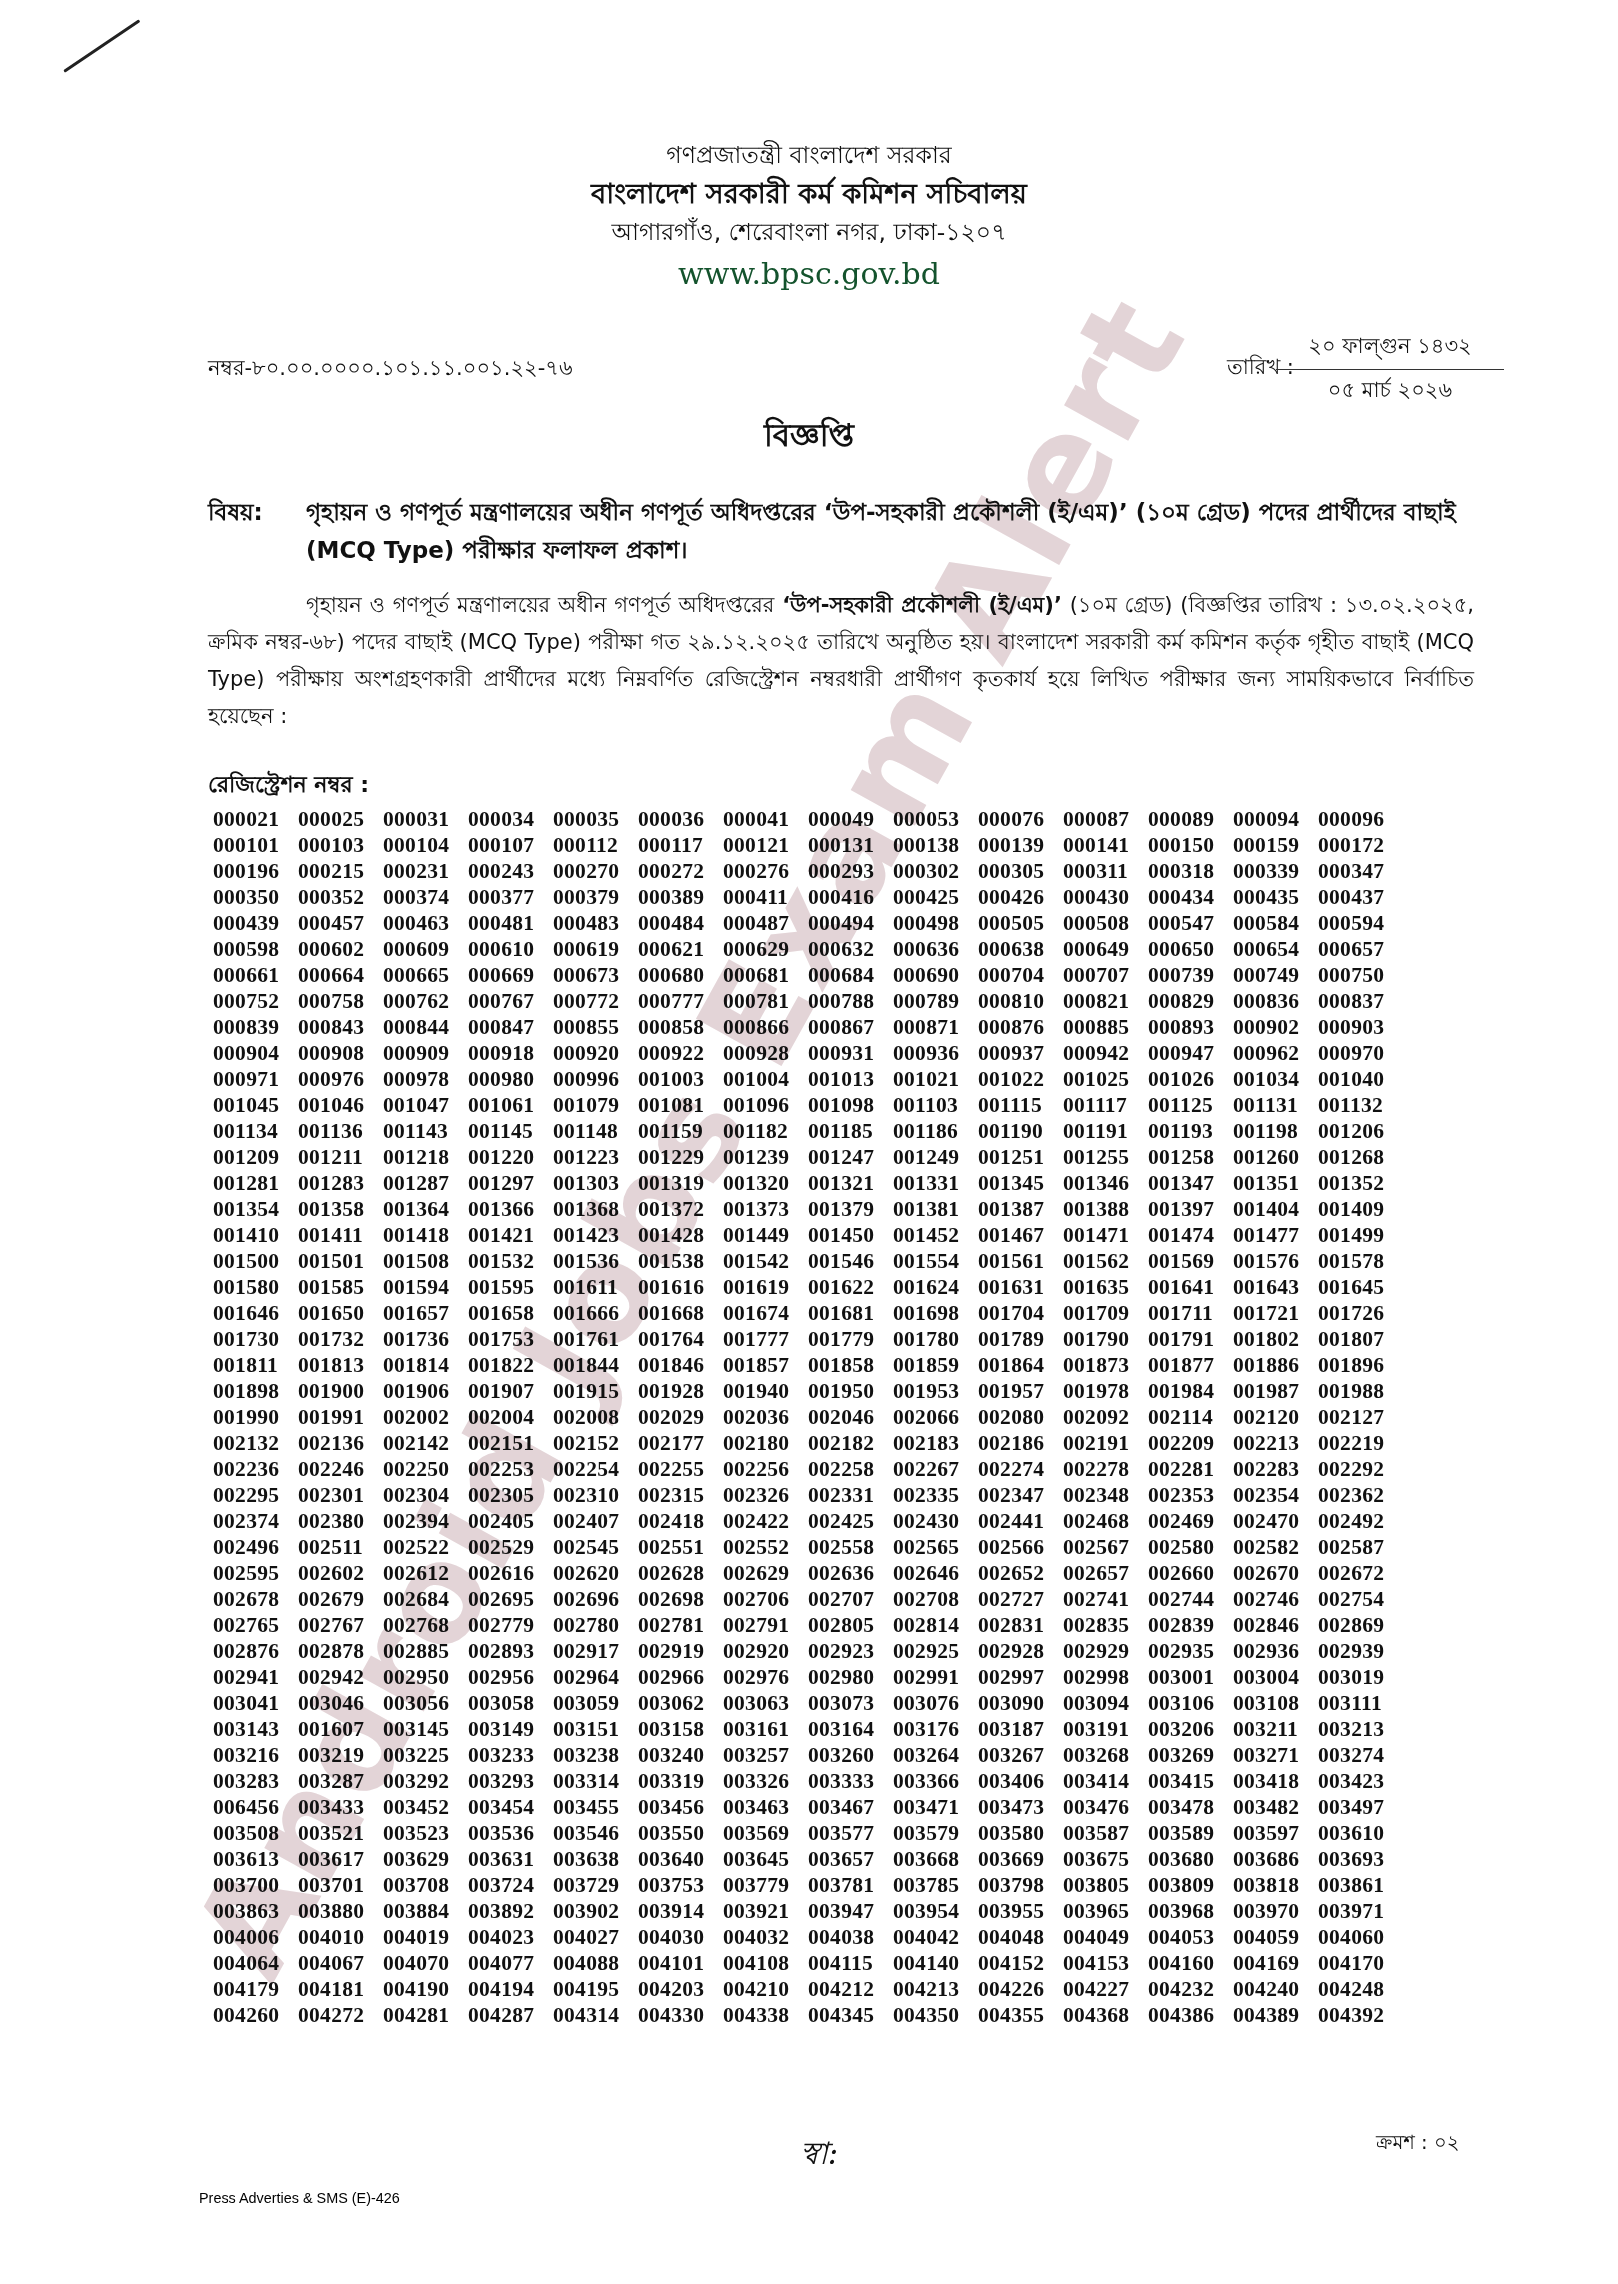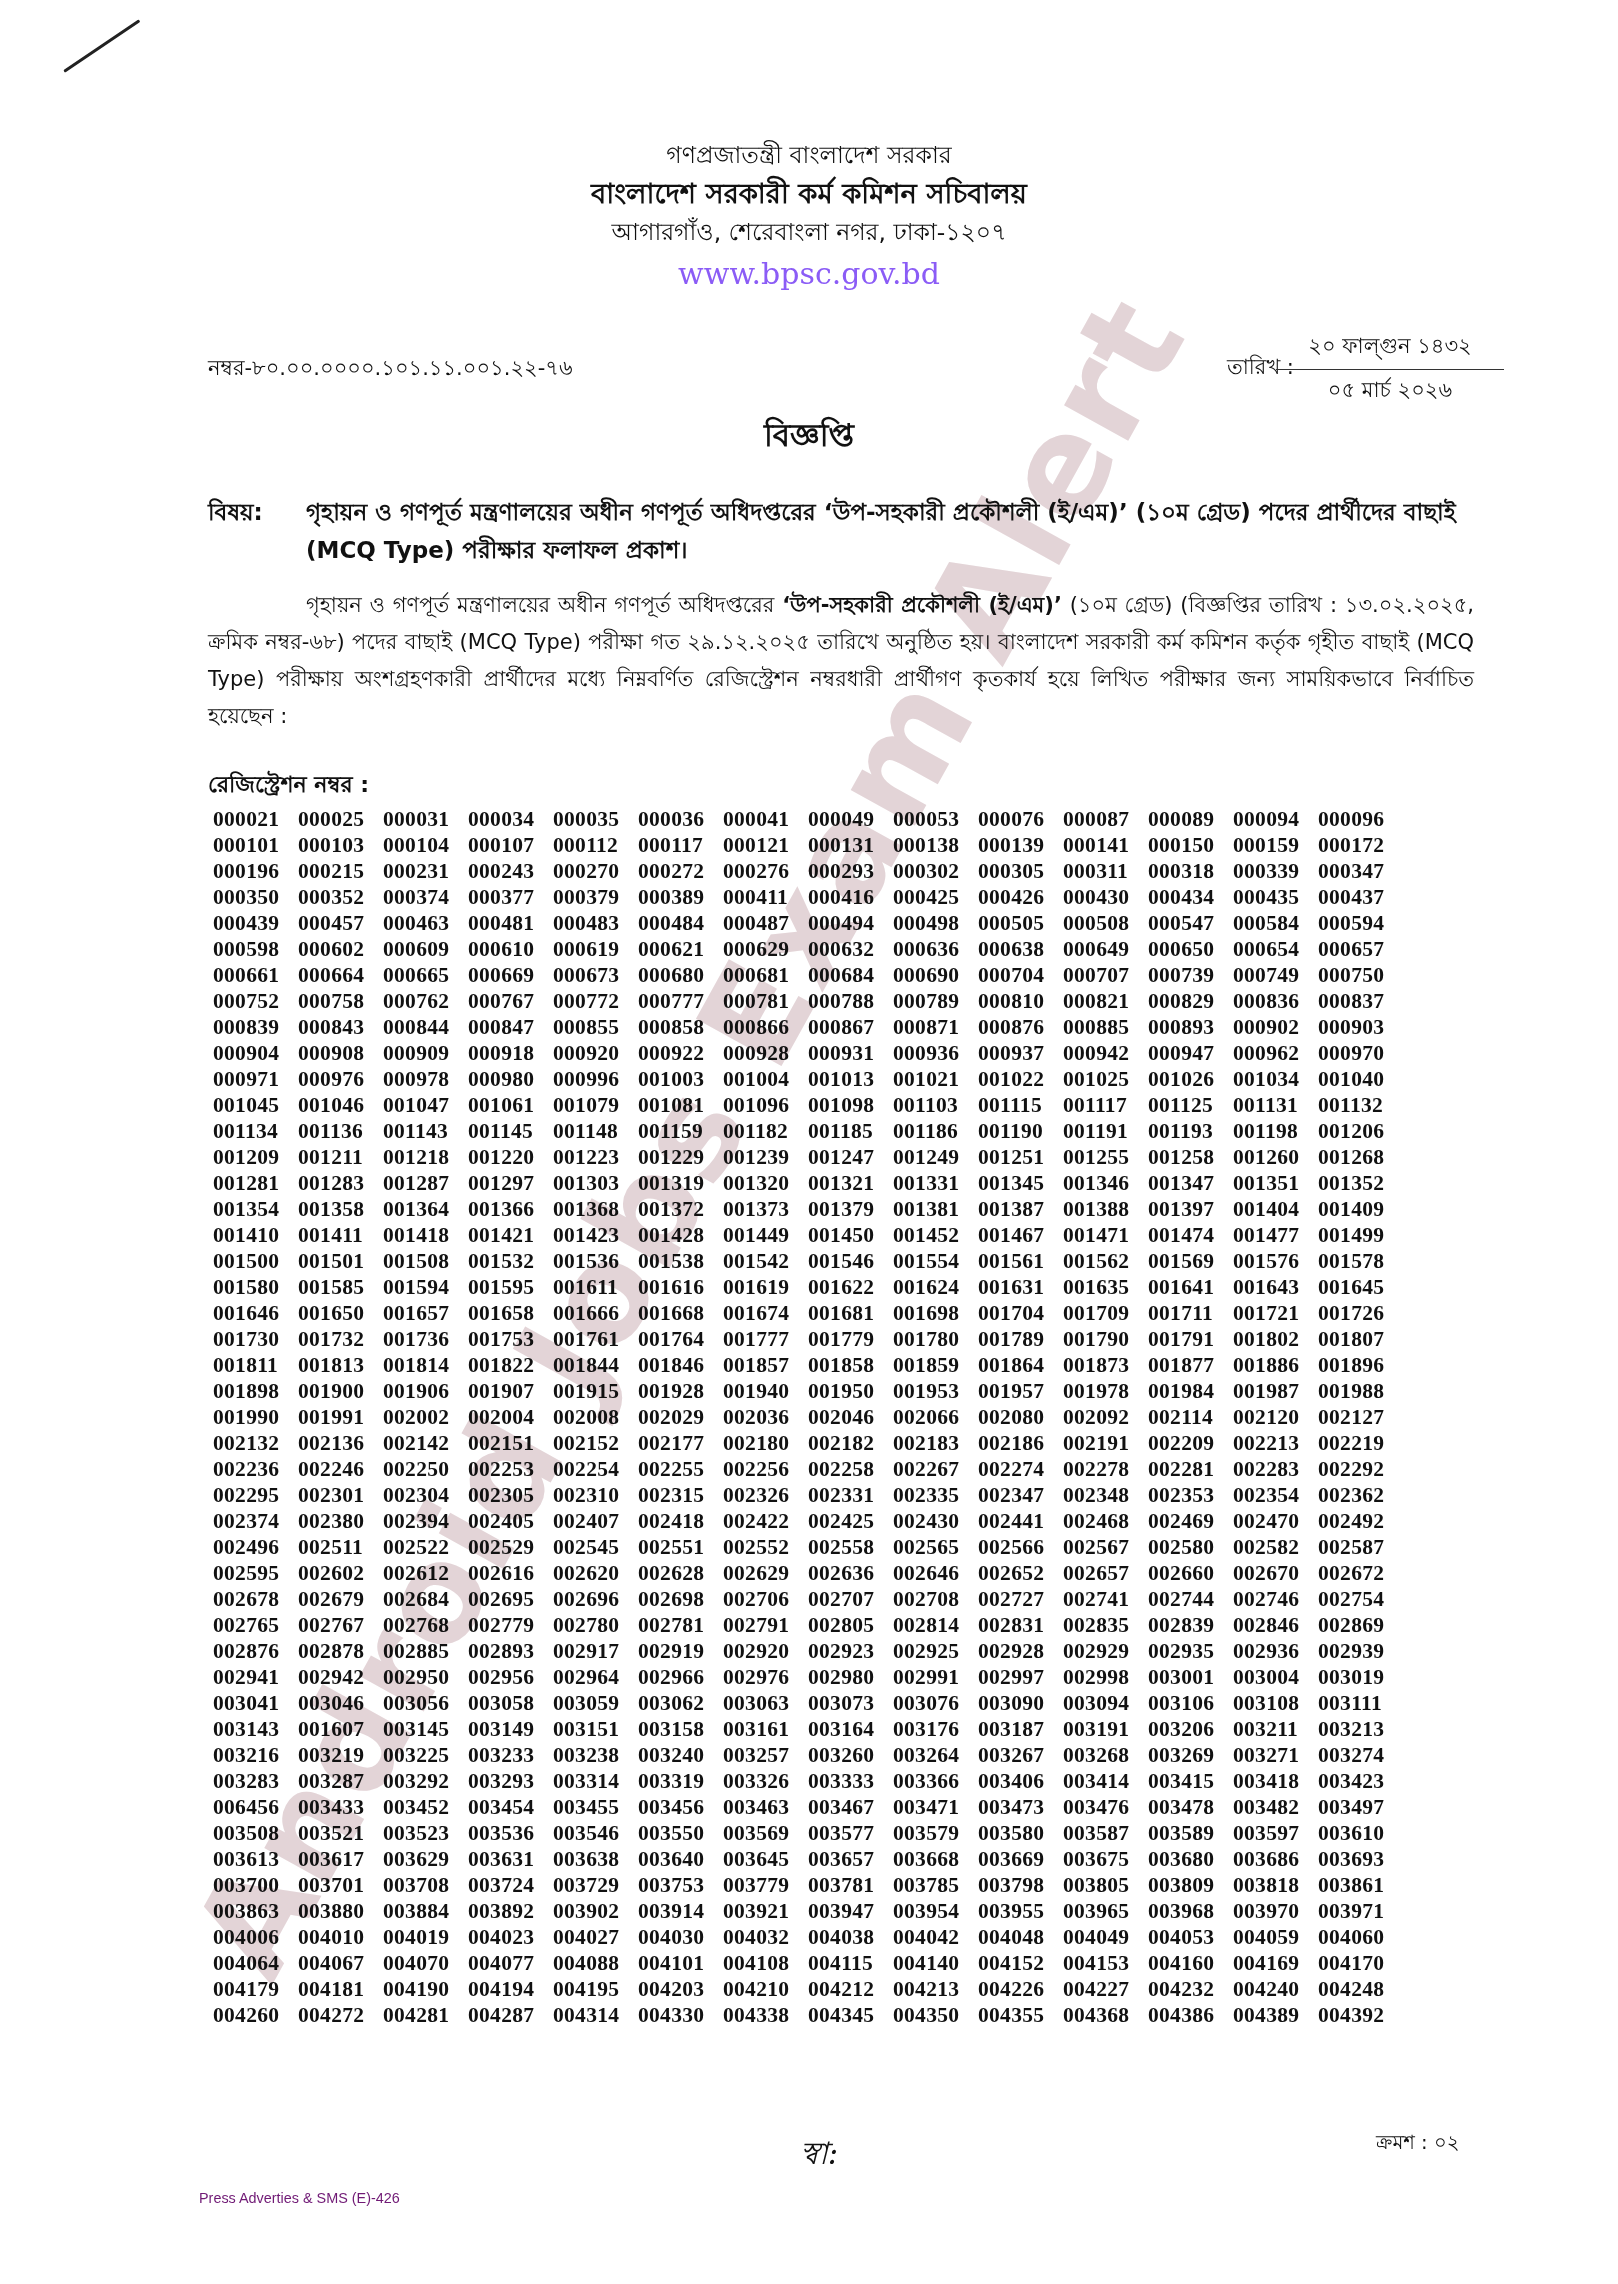--- a/index.html
+++ b/index.html
@@ -6,39 +6,39 @@
   body { width:1618px; height:2284px; position:relative; overflow:hidden; color:#111; font-family:"DejaVu Sans", sans-serif; }
   .page { position:absolute; inset:0; }
   .pen-mark { position:absolute; left:64px; top:70px; width:91px; height:2.6px; background:#222; transform:rotate(-34deg); transform-origin:left center; border-radius:1.3px; }
   .watermark { position:absolute; left:163px; top:1926px; transform-origin:left top; transform:rotate(-61deg); font-family:"DejaVu Sans", sans-serif; font-weight:bold; font-size:134px; color:#e3d4d7; white-space:nowrap; letter-spacing:2.6px; z-index:0; pointer-events:none; }
   .content { position:relative; z-index:1; }
   .header { position:absolute; left:0; width:1618px; top:137px; text-align:center; }
   .header .line1 { font-size:23.5px; line-height:37px; }
   .header .line2 { font-size:27.4px; font-weight:bold; line-height:39px; }
   .header .line3 { font-size:23.5px; line-height:37px; }
   .header .line4 { font-size:23.5px; line-height:39px; }
-  .header .line5 { font-family:"DejaVu Serif", serif; font-size:30px; line-height:43px; color:#8b5cf6; }
+  .header .line5 { font-family:"DejaVu Serif", serif; font-size:30px; line-height:43px; color:#14532d; }
   .memo { position:absolute; left:208px; top:352px; font-size:21px; }
   .date-label { position:absolute; left:1227px; top:351px; font-size:21px; }
   .date-block { position:absolute; left:1276px; top:330px; width:228px; text-align:center; font-size:21px; }
   .date-block .bn { padding-bottom:3.9px; border-bottom:1.3px solid #333; }
   .date-block .en { padding-top:3.9px; }
   .notice-title { position:absolute; left:0; width:1618px; top:411px; text-align:center; font-size:31px; font-weight:bold; }
   .subject { position:absolute; left:208px; top:493px; width:1266px; font-size:23px; font-weight:bold; line-height:38px; }
   .subject .label { position:absolute; left:0; top:0; }
   .subject .text { margin-left:98px; display:block; }
   .body-para { position:absolute; left:208px; top:587px; width:1266px; font-size:21px; line-height:37px; text-align:justify; text-indent:98px; }
   .body-para b { font-weight:bold; }
   .reg-heading { position:absolute; left:208px; top:767px; font-size:22px; font-weight:bold; }
   .grid { position:absolute; left:213px; top:806px; width:1273px; }
   .grid .row { display:flex; height:26px; align-items:center; }
   .grid .cell { width:85px; font-family:"Liberation Serif", serif; font-weight:bold; font-size:21.5px; letter-spacing:0.3px; }
   .signature { position:absolute; left:800px; top:2129px; font-family:"DejaVu Serif", serif; font-size:31px; font-style:italic; }
   .continued { position:absolute; left:1376px; top:2128px; font-size:19.6px; }
-  .footer-code { position:absolute; left:199px; top:2190px; font-family:"Liberation Sans", sans-serif; font-size:14.4px; color:#701a75; }
+  .footer-code { position:absolute; left:199px; top:2190px; font-family:"Liberation Sans", sans-serif; font-size:14.4px; color:#000000; }
 </style>
 </head>
 <body>
 
 <div class="page">
   <div class="pen-mark"></div>
 
   <div class="watermark">Android Jobs Exam Alert</div>
 
   <div class="content">

